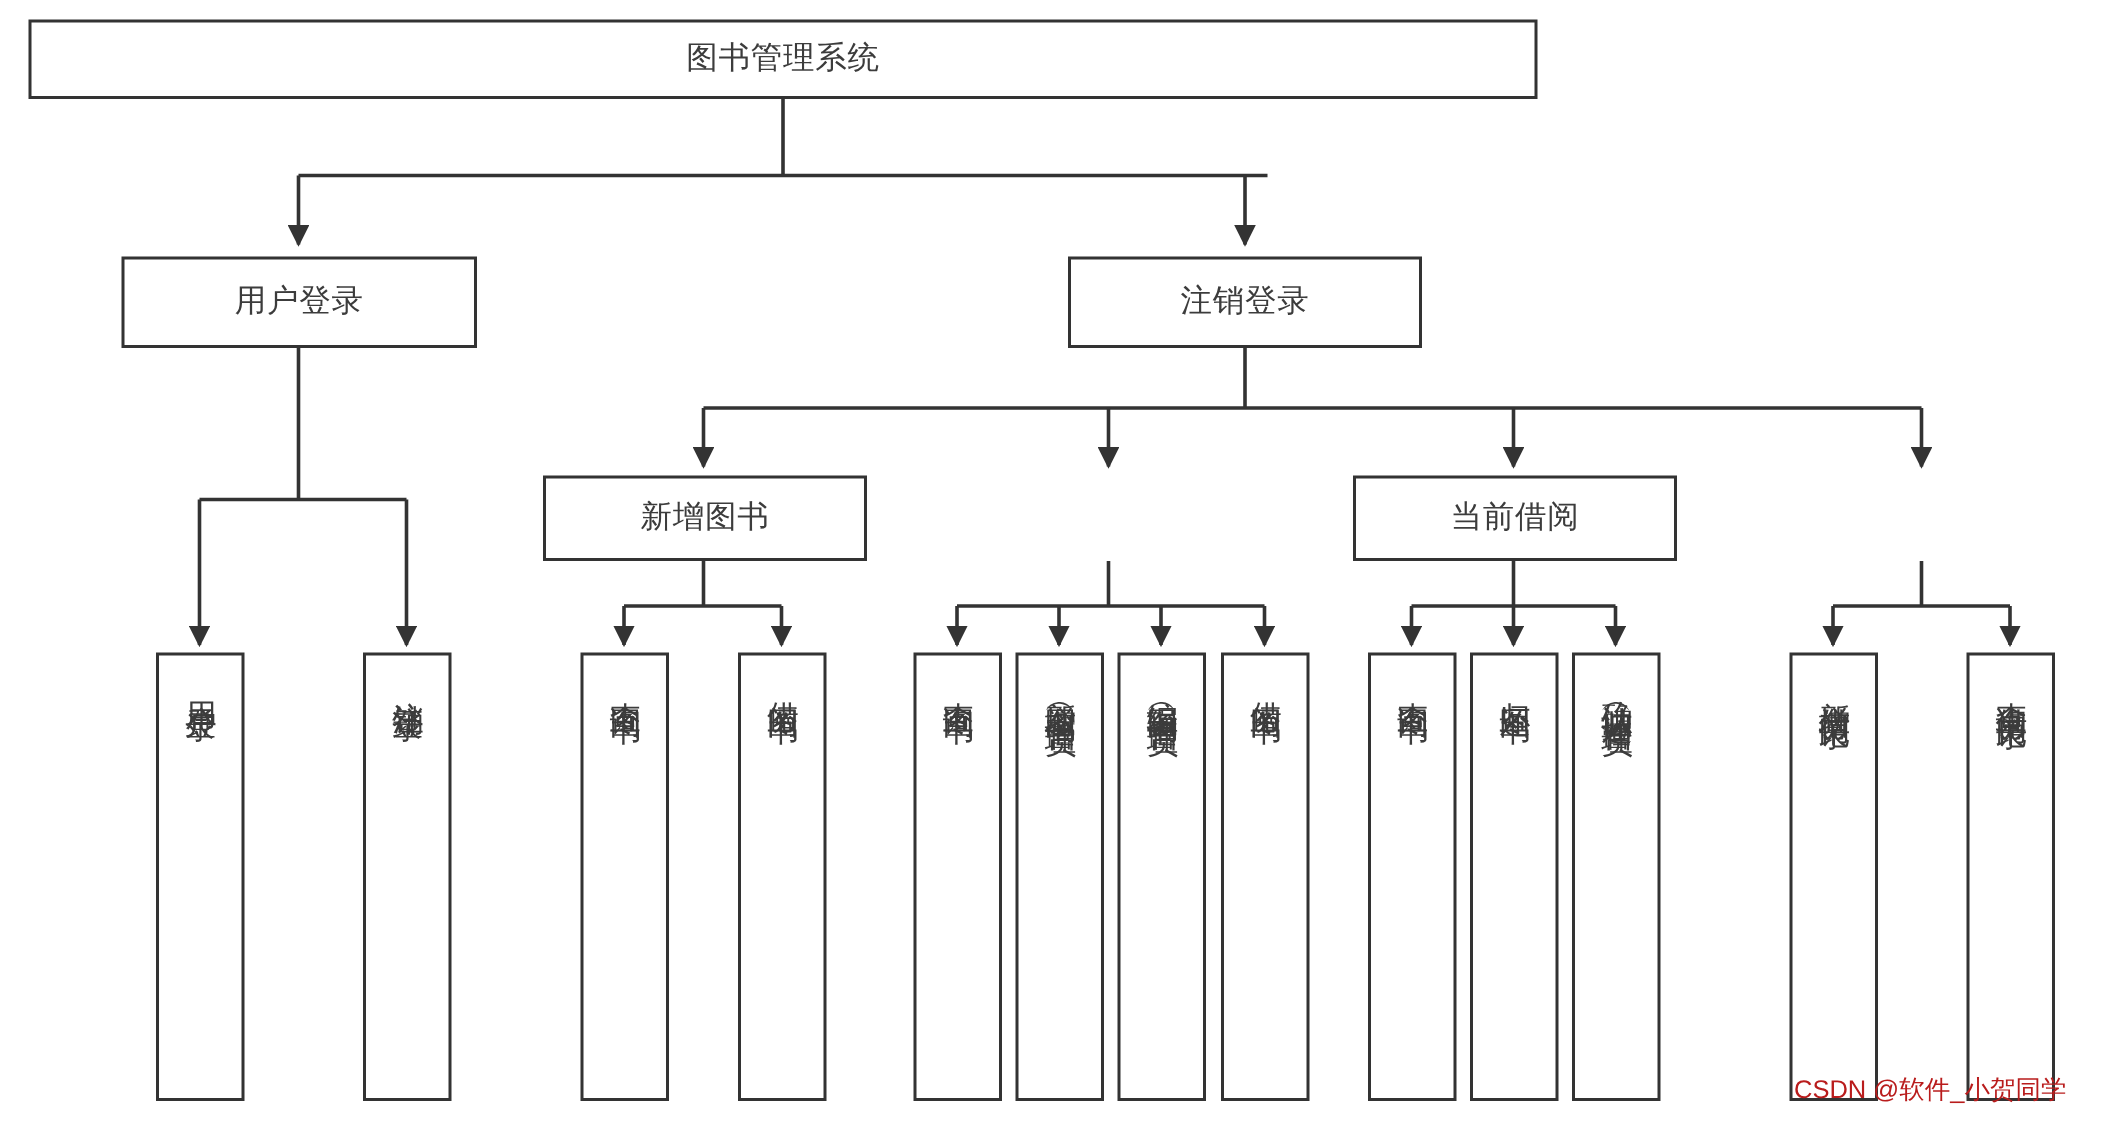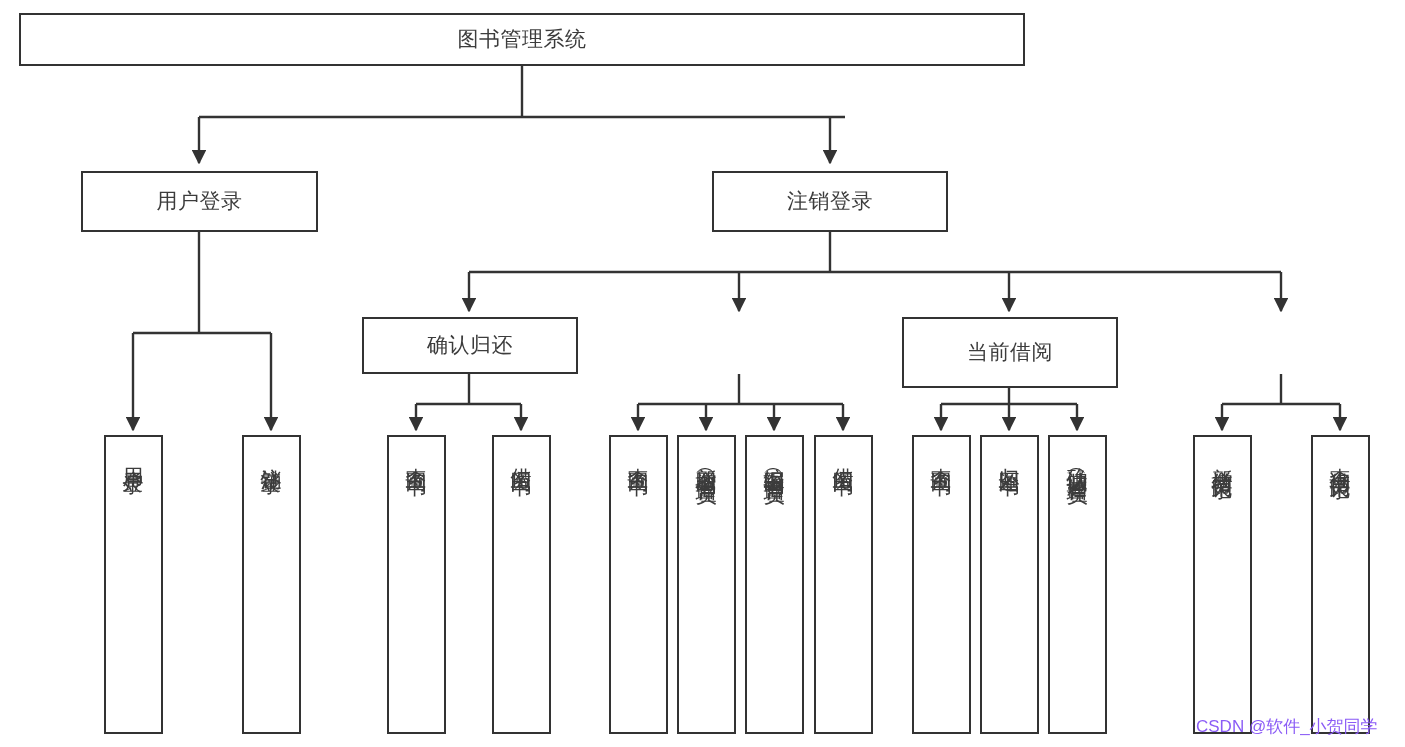--- a/index.html
+++ b/index.html
@@ -54,21 +54,21 @@
   .node.v .lbl {
     writing-mode: vertical-rl;
     text-orientation: upright;
     font-size: 21px;
     letter-spacing: 2.5px;
     line-height: 1;
     white-space: nowrap;
   }
   .watermark {
     position: absolute;
-    color: #8b5cf6;
+    color: #b91c1c;
     font-size: 17px;
     white-space: nowrap;
     z-index: 3;
     font-family: "Liberation Sans", "DejaVu Sans", sans-serif;
   }
 </style>
 </head>
 <body>
 
 <div id="canvas">
@@ -128,23 +128,23 @@
   </div>
 
   <div class="node h" style="left:81px; top:171px; width:237px; height:61px;">
     <span class="lbl">用户登录</span>
   </div>
   <div class="node h" style="left:712px; top:171px; width:236px; height:61px;">
     <span class="lbl">注销登录</span>
   </div>
 
   <div class="node h" style="left:362px; top:317px; width:216px; height:57px;">
-    <span class="lbl">确认归还</span>
+    <span class="lbl">新增图书</span>
   </div>
-  <div class="node h" style="left:902px; top:317px; width:216px; height:71px;">
+  <div class="node h" style="left:902px; top:317px; width:216px; height:57px;">
     <span class="lbl">当前借阅</span>
   </div>
 
   <div class="node v" style="left:104px; top:435px; width:59px; height:299px;">
     <span class="lbl">用户登录</span>
   </div>
   <div class="node v" style="left:242px; top:435px; width:59px; height:299px;">
     <span class="lbl">注销登录</span>
   </div>
 

